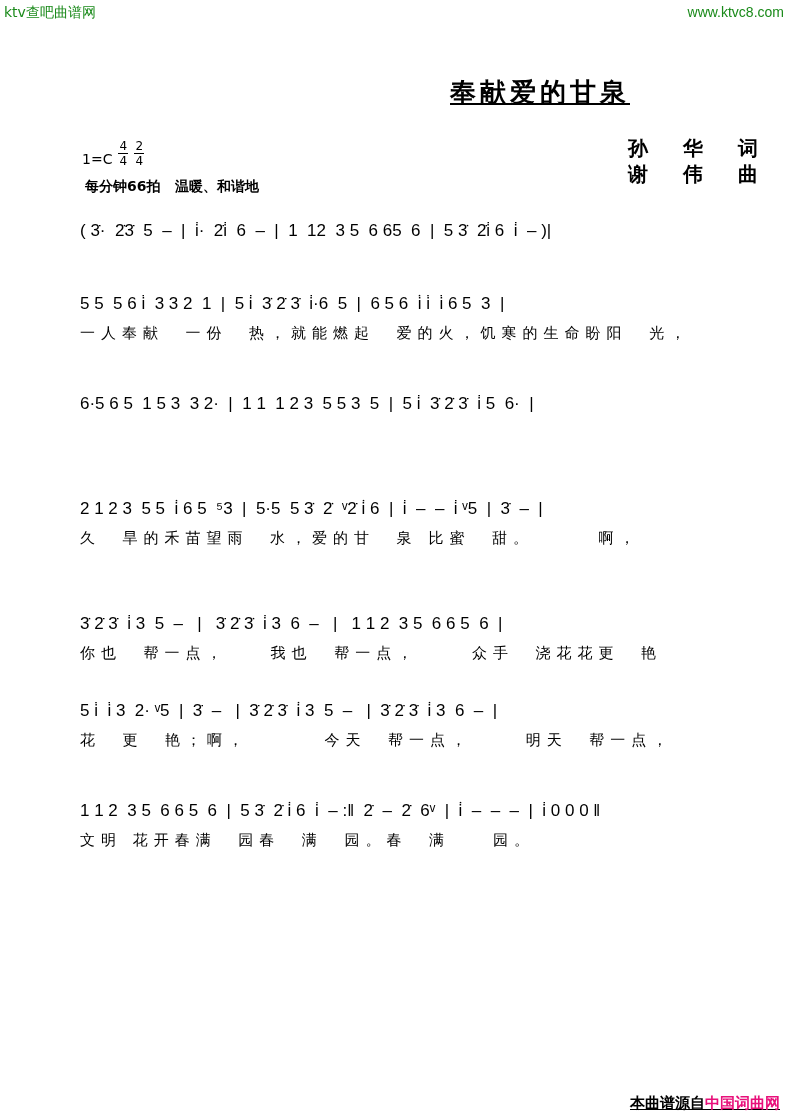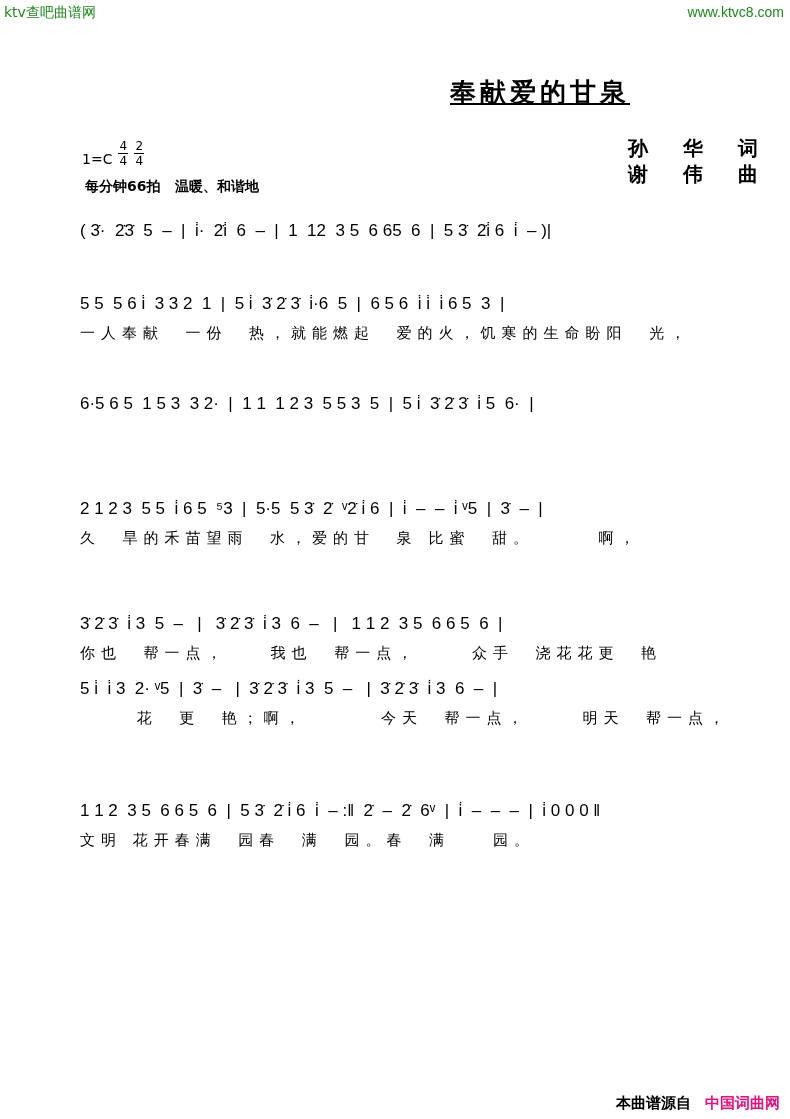--- a/index.html
+++ b/index.html
@@ -20,21 +20,21 @@
   .tempo { position: absolute; left: 85px; top: 178px; font-size: 14px; font-weight: bold; }
   .credits { position: absolute; left: 628px; top: 135px; font-size: 20px; font-weight: bold; line-height: 26px; letter-spacing: 14px; }
 
   .line { position: absolute; left: 80px; width: 650px; }
   .notes {
     position: relative; height: 36px; font-family: "Liberation Sans", sans-serif;
     font-size: 17px; display: flex; align-items: flex-end; white-space: pre;
   }
   .lyrics { margin-top: 10px; font-size: 15px; letter-spacing: 6px; white-space: pre; height: 22px; }
 
-  .footer { position: absolute; right: 10px; bottom: 6px; font-size: 15px; font-weight: bold; display: flex; gap: 14px; }
+  .footer { position: absolute; right: 10px; bottom: 6px; font-size: 15px; font-weight: bold; display: flex; gap: 0; text-decoration: underline; }
   .footer .src { color: #000; }
   .footer .site { color: #e8107a; }
 </style>
 </head>
 <body>
 
 <div class="wm wm-left">ktv查吧曲谱网</div>
 <div class="wm wm-right">www.ktvc8.com</div>
 
 <div class="title">奉献爱的甘泉</div>
@@ -80,21 +80,21 @@
 <div class="line" style="top:483px;">
   <div class="notes">2 1 2 3  5 5  i̇ 6 5  ⁵3  |  5·5  5 3̇  2̇  ᵛ2̇ i̇ 6  |  i̇  –  –  i̇ ᵛ5  |  3̇  –  |</div>
   <div class="lyrics">久  旱的禾苗望雨  水，爱的甘  泉 比蜜  甜。      啊，</div>
 </div>
 
 <div class="line" style="top:598px;">
   <div class="notes">3̇ 2̇ 3̇  i̇ 3  5  –   |   3̇ 2̇ 3̇  i̇ 3  6  –   |   1 1 2  3 5  6 6 5  6  |</div>
   <div class="lyrics">你也  帮一点，    我也  帮一点，     众手  浇花花更  艳</div>
 </div>
 
-<div class="line" style="top:663px;text-align:right;">
+<div class="line" style="top:685px;">
   <div class="notes">5 i̇  i̇ 3  2· ᵛ5  |  3̇  –   |  3̇ 2̇ 3̇  i̇ 3  5  –   |  3̇ 2̇ 3̇  i̇ 3  6  –  |</div>
   <div class="lyrics">花  更  艳；啊，       今天  帮一点，     明天  帮一点，</div>
 </div>
 
 <div class="line" style="top:785px;">
   <div class="notes">1 1 2  3 5  6 6 5  6  |  5 3̇  2̇ i̇ 6  i̇  – :‖  2̇  –  2̇  6ᵛ  |  i̇  –  –  –  |  i̇ 0 0 0 ‖</div>
   <div class="lyrics">文明 花开春满  园春  满  园。春  满    园。</div>
 </div>
 
 <div class="footer">

